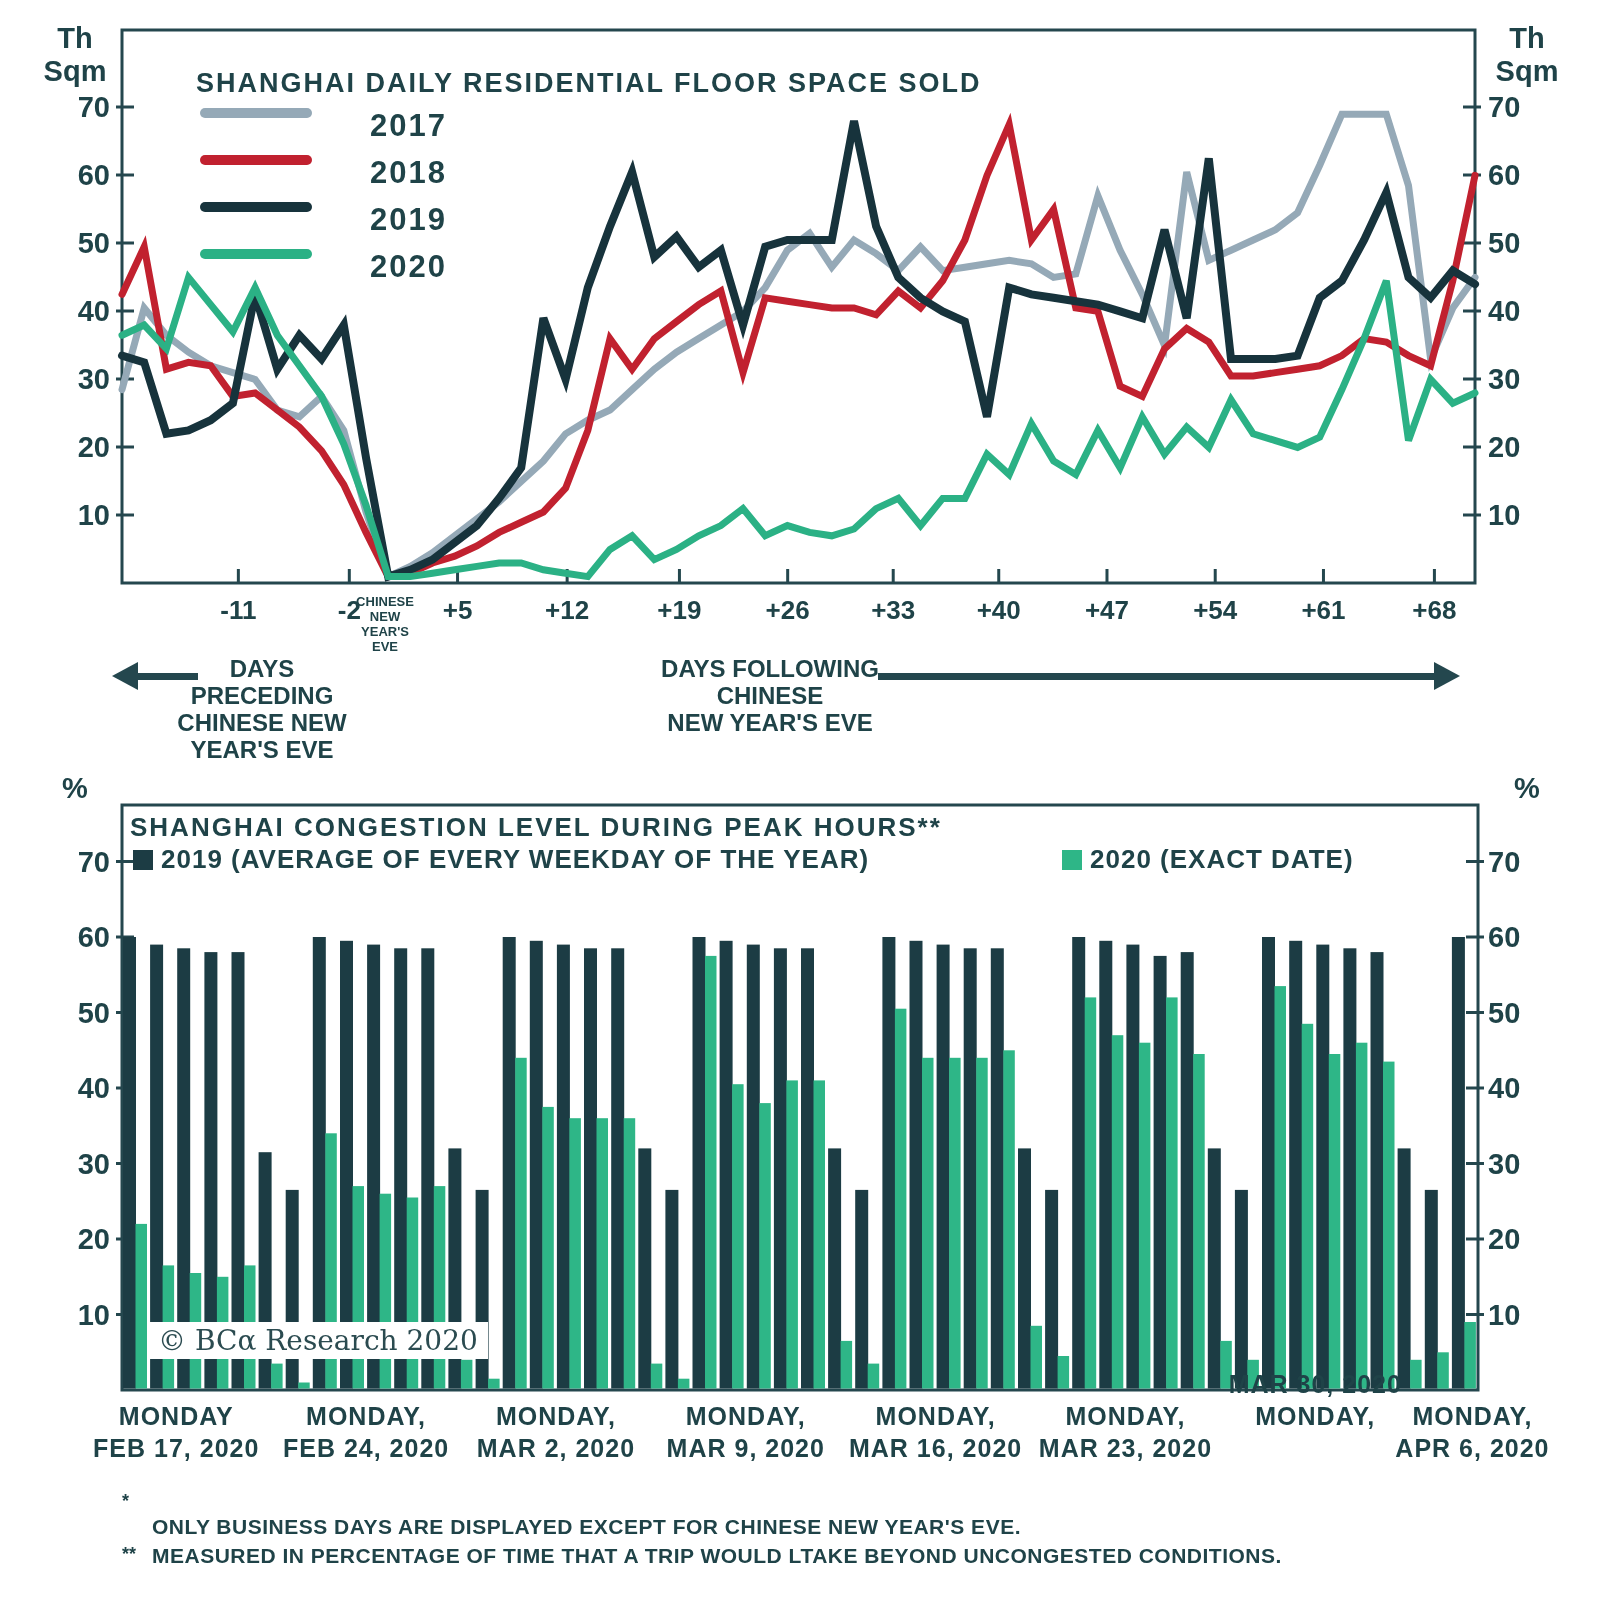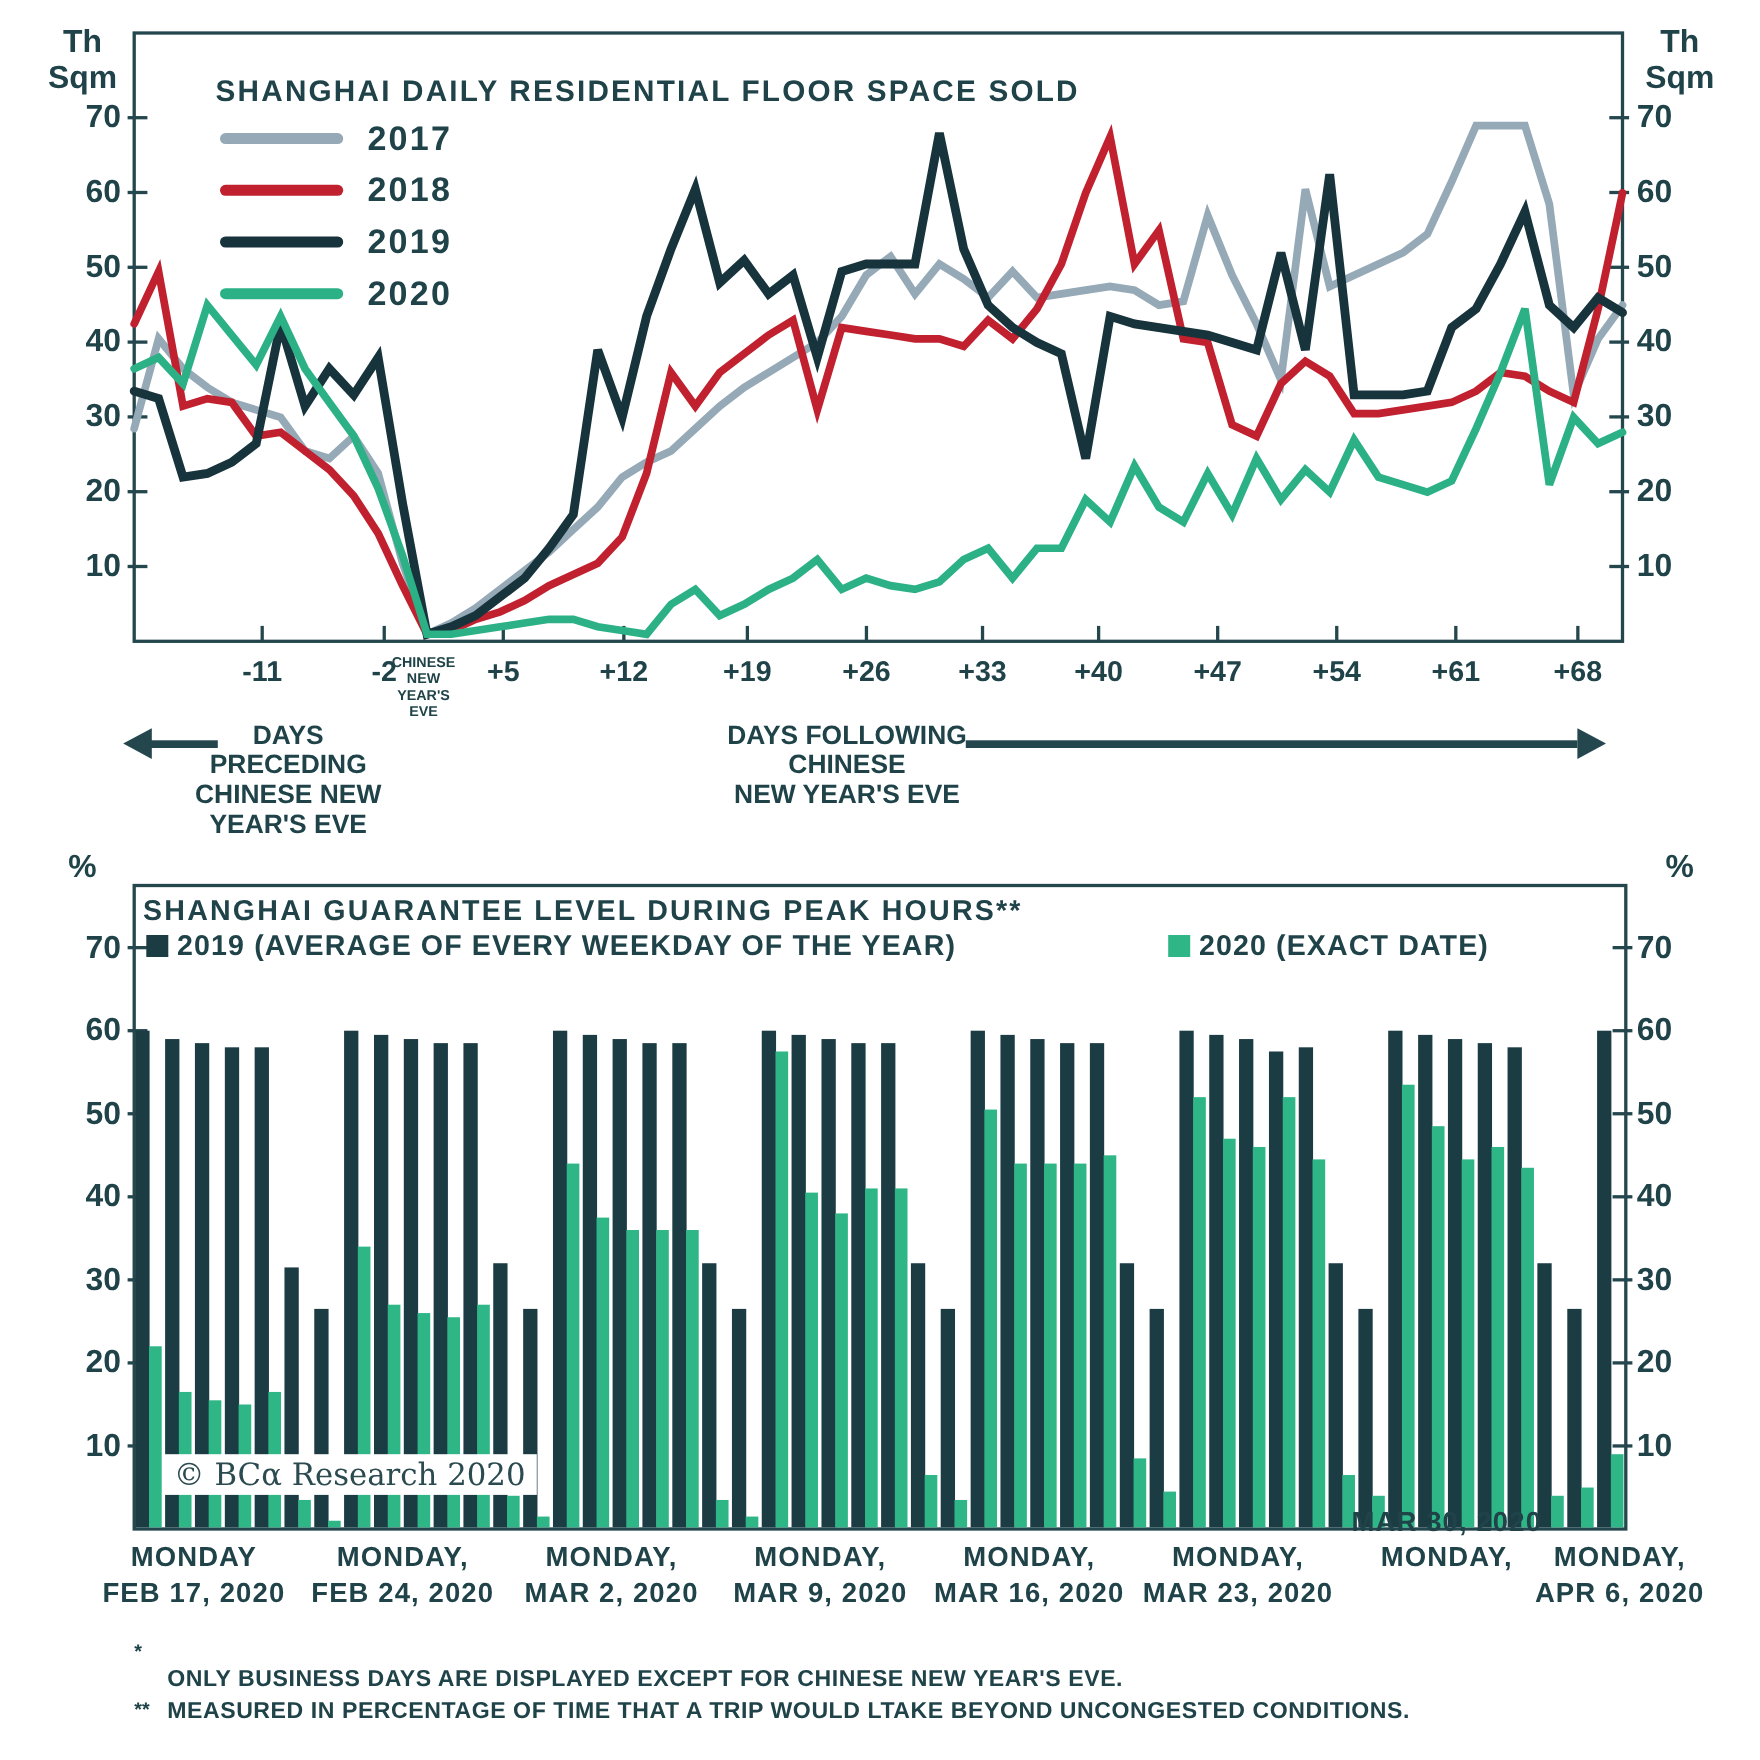--- a/index.html
+++ b/index.html
@@ -1,20 +1,20 @@
 <!DOCTYPE html>
 <html><head>
 <meta charset="utf-8">
 <style>
   html,body{margin:0;padding:0;background:#ffffff;}
   body{width:1600px;height:1600px;position:relative;font-family:"Liberation Sans",sans-serif;color:#1f4348;overflow:hidden;}
   .abs{position:absolute;}
   svg{position:absolute;left:0;}
   .chart-title{font-weight:700;letter-spacing:2px;font-size:27px;color:#1f4348;white-space:nowrap;}
-  .legend-item{position:absolute;display:flex;align-items:center;}
+  .legend-item{position:absolute;display:flex;gap:36px;}
   .legend-line{width:112px;height:10px;border-radius:5px;}
   .legend-label{font-weight:700;font-size:31px;letter-spacing:2px;margin-left:22px;}
   .unit-label{font-weight:700;font-size:29px;line-height:33px;text-align:center;}
   .tick-label{position:absolute;font-weight:700;font-size:26px;transform:translate(-50%,0);white-space:nowrap;}
   .ylab{position:absolute;font-weight:700;font-size:29px;transform:translate(0,-50%);white-space:nowrap;}
   .ylab.right{transform:translate(0,-50%);}
   .cny{position:absolute;font-weight:700;font-size:13px;line-height:15px;text-align:center;transform:translate(-50%,0);}
   .annot{position:absolute;font-weight:700;font-size:24px;line-height:27px;text-align:center;transform:translate(-50%,0);}
   .arrow-line{position:absolute;height:7px;background:#24474e;}
   .arrow-head{position:absolute;width:0;height:0;border-top:14px solid transparent;border-bottom:14px solid transparent;}
@@ -268,21 +268,21 @@
     <rect x="1464.4" y="542.0" width="11.5" height="66.5" fill="#2eb687"></rect>
   </svg>
 
 <div class="abs unit-label" style="left:30px;top:772px;width:90px;">
   <div>%</div>
 </div>
 <div class="abs unit-label" style="left:1482px;top:772px;width:90px;">
   <div>%</div>
 </div>
 
-<div class="abs chart-title" style="left:130px;top:812px;font-size:26px;">SHANGHAI GUARANTEE LEVEL DURING PEAK HOURS**</div>
+<div class="abs chart-title" style="left:130px;top:812px;font-size:26px;">SHANGHAI CONGESTION LEVEL DURING PEAK HOURS**</div>
 
 <div class="b-legend-item" style="left:133px;top:844px;">
   <span class="b-legend-swatch" style="background:#1c3c44;"></span>
   <span class="b-legend-text">2019 (AVERAGE OF EVERY WEEKDAY OF THE YEAR)</span>
 </div>
 <div class="b-legend-item" style="left:1062px;top:844px;">
   <span class="b-legend-swatch" style="background:#2eb687;"></span>
   <span class="b-legend-text">2020 (EXACT DATE)</span>
 </div>
 

